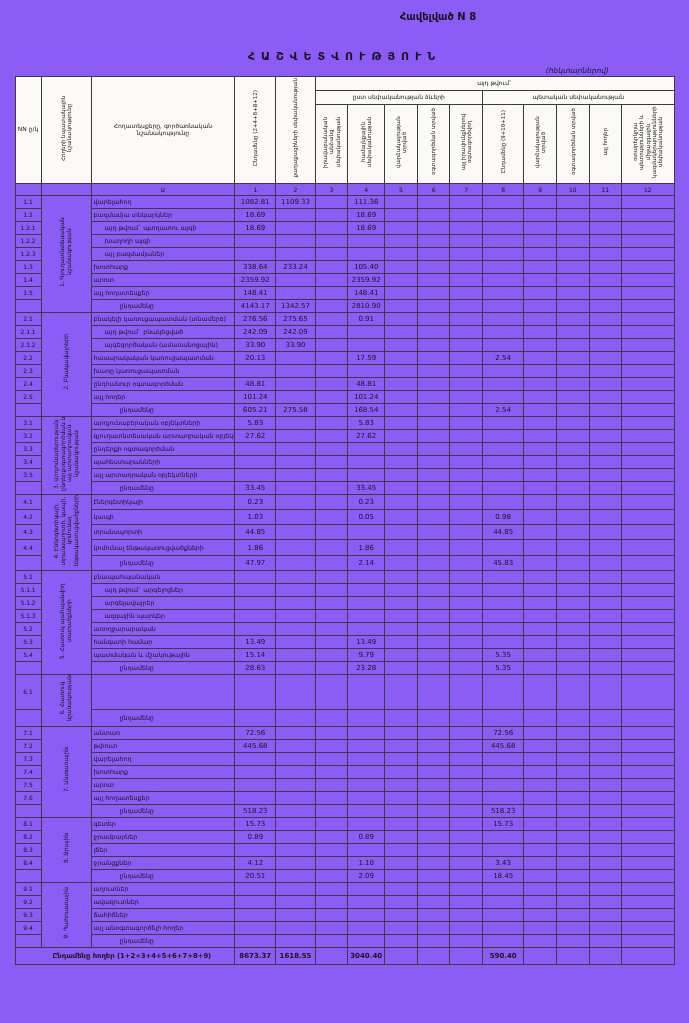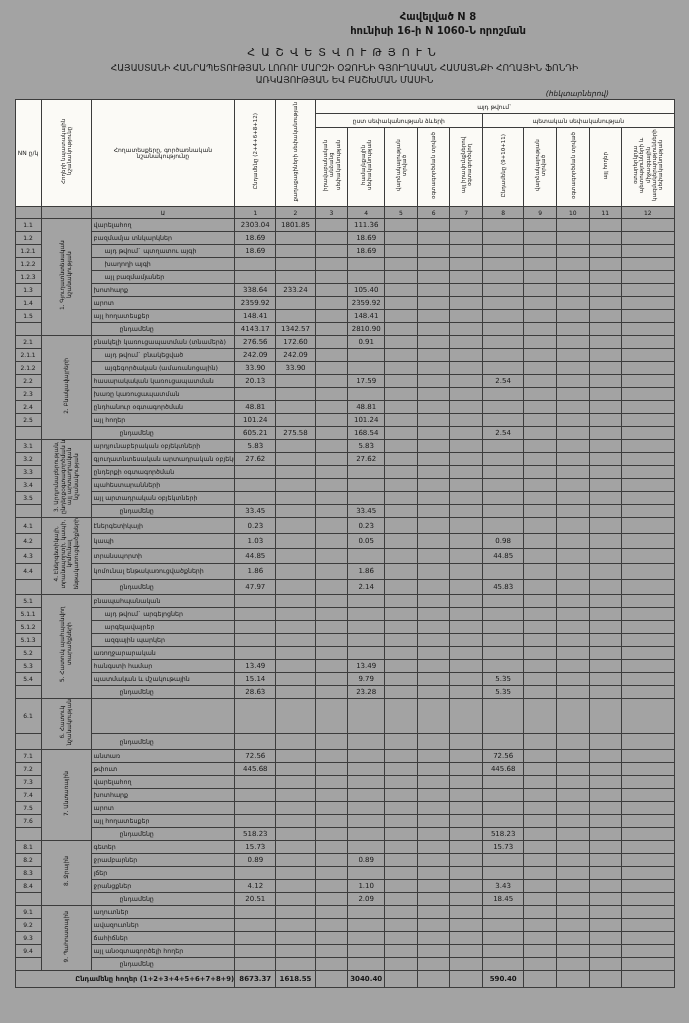--- a/index.html
+++ b/index.html
@@ -1,19 +1,19 @@
 <!DOCTYPE html>
 <html><head>
 <meta charset="utf-8">
 <style>
   html,body{margin:0;padding:0;}
   body{width:689px;height:1023px;background:#e9e7e2;font-family:"DejaVu Sans",sans-serif;}
-  .page{width:689px;height:1023px;background:#a3a3a3;box-sizing:border-box;padding:10px 14px 6px 14px;color:#161616;overflow:hidden;}
+  .page{width:689px;height:1023px;background:#8b5cf6;box-sizing:border-box;padding:10px 14px 6px 14px;color:#161616;overflow:hidden;}
   .appendix{width:330px;margin:0 72px 0 auto;text-align:center;font-size:10px;font-weight:bold;line-height:1.35;}
-  .titleblock{text-align:center;margin-top:9px;font-weight:normal;}
+  .titleblock{text-align:center;margin-top:26px;font-weight:bold;}
   .title-main{font-size:11px;letter-spacing:6px;}
   .title-sub{font-size:9px;margin-top:4px;line-height:1.3;}
   .title-date{font-size:8.5px;margin-top:2px;}
   .unit-note{text-align:right;margin:3px 66px 1px 0;font-size:7.5px;font-style:italic;}
   table{border-collapse:collapse;table-layout:fixed;width:660px;margin:0 auto;}
   th,td{border:1px solid #3c3c3c;padding:0;overflow:hidden;}
   thead th{font-weight:normal;vertical-align:middle;text-align:center;background:#fbfaf6;}
   .band{font-size:6px;height:13px;line-height:1.05;}
   .numrow td{height:11px;font-size:6px;text-align:center;line-height:11px;}
   .colhead{height:78px;}
@@ -22,38 +22,33 @@
   .hlabel{font-size:6px;line-height:1.1;}
   tbody td{height:12px;font-size:7px;line-height:12px;text-align:center;white-space:nowrap;}
   tbody td.nn{font-size:6px;}
   tbody td.label{text-align:left;padding-left:2px;font-size:6.3px;}
   tbody td.label.ind{padding-left:13px;}
   tbody td.label.tot{padding-left:28px;}
   .sec-cell{vertical-align:middle;text-align:center;}
   .sec-cell .vert{font-size:5.8px;max-height:96px;}
   tr.tall td{height:26px;}
   tr.grand td{height:16px;font-weight:bold;font-size:7px;}
-  td.glabel{text-align:right;padding-left:14px;font-size:6.8px !important;}
+  td.glabel{text-align:center;padding-left:14px;font-size:6.8px !important;}
 </style>
 </head>
 <body>
 
 <div class="page">
 
   <div class="appendix">
     <div>Հավելված N 8</div>
-    <div>հունիսի 16-ի N 1060-Ն որոշման</div>
   </div>
 
   <div class="titleblock">
     <div class="title-main">ՀԱՇՎԵՏՎՈՒԹՅՈՒՆ</div>
-    <div class="title-sub">
-      <div>ՀԱՅԱՍՏԱՆԻ ՀԱՆՐԱՊԵՏՈՒԹՅԱՆ ԼՈՌՈՒ ՄԱՐԶԻ ՕՁՈՒՆԻ ԳՅՈՒՂԱԿԱՆ ՀԱՄԱՅՆՔԻ ՀՈՂԱՅԻՆ ՖՈՆԴԻ</div>
-      <div>ԱՌԿԱՅՈՒԹՅԱՆ ԵՎ ԲԱՇԽՄԱՆ ՄԱՍԻՆ</div>
-    </div>
   </div>
 
   <div class="unit-note">(հեկտարներով)</div>
 
   <table>
     <colgroup>
       <col style="width:24px">
         <col style="width:46px">
         <col style="width:132px">
       <col style="width:38px">
@@ -114,22 +109,22 @@
         <td>10</td>
         <td>11</td>
         <td>12</td>
       </tr>
     </thead>
     <tbody id="table-body">
         <tr>
           <td class="nn">1.1</td>
           <td class="sec-cell" rowspan="9"><span class="vert">1. Գյուղատնտեսական նշանակության</span></td>
           <td class="label">վարելահող</td>
-          <td class="num">2303.04</td>
-          <td class="num">1801.85</td>
+          <td class="num">1082.81</td>
+          <td class="num">1109.33</td>
           <td class="num"></td>
           <td class="num">111.36</td>
           <td class="num"></td>
           <td class="num"></td>
           <td class="num"></td>
           <td class="num"></td>
           <td class="num"></td>
           <td class="num"></td>
           <td class="num"></td>
           <td class="num"></td>
@@ -260,21 +255,21 @@
           <td class="num"></td>
           <td class="num"></td>
           <td class="num"></td>
           <td class="num"></td>
         </tr>
         <tr>
           <td class="nn">2.1</td>
           <td class="sec-cell" rowspan="8"><span class="vert">2. Բնակավայրերի</span></td>
           <td class="label">բնակելի կառուցապատման (տնամերձ)</td>
           <td class="num">276.56</td>
-          <td class="num">172.60</td>
+          <td class="num">275.65</td>
           <td class="num"></td>
           <td class="num">0.91</td>
           <td class="num"></td>
           <td class="num"></td>
           <td class="num"></td>
           <td class="num"></td>
           <td class="num"></td>
           <td class="num"></td>
           <td class="num"></td>
           <td class="num"></td>

